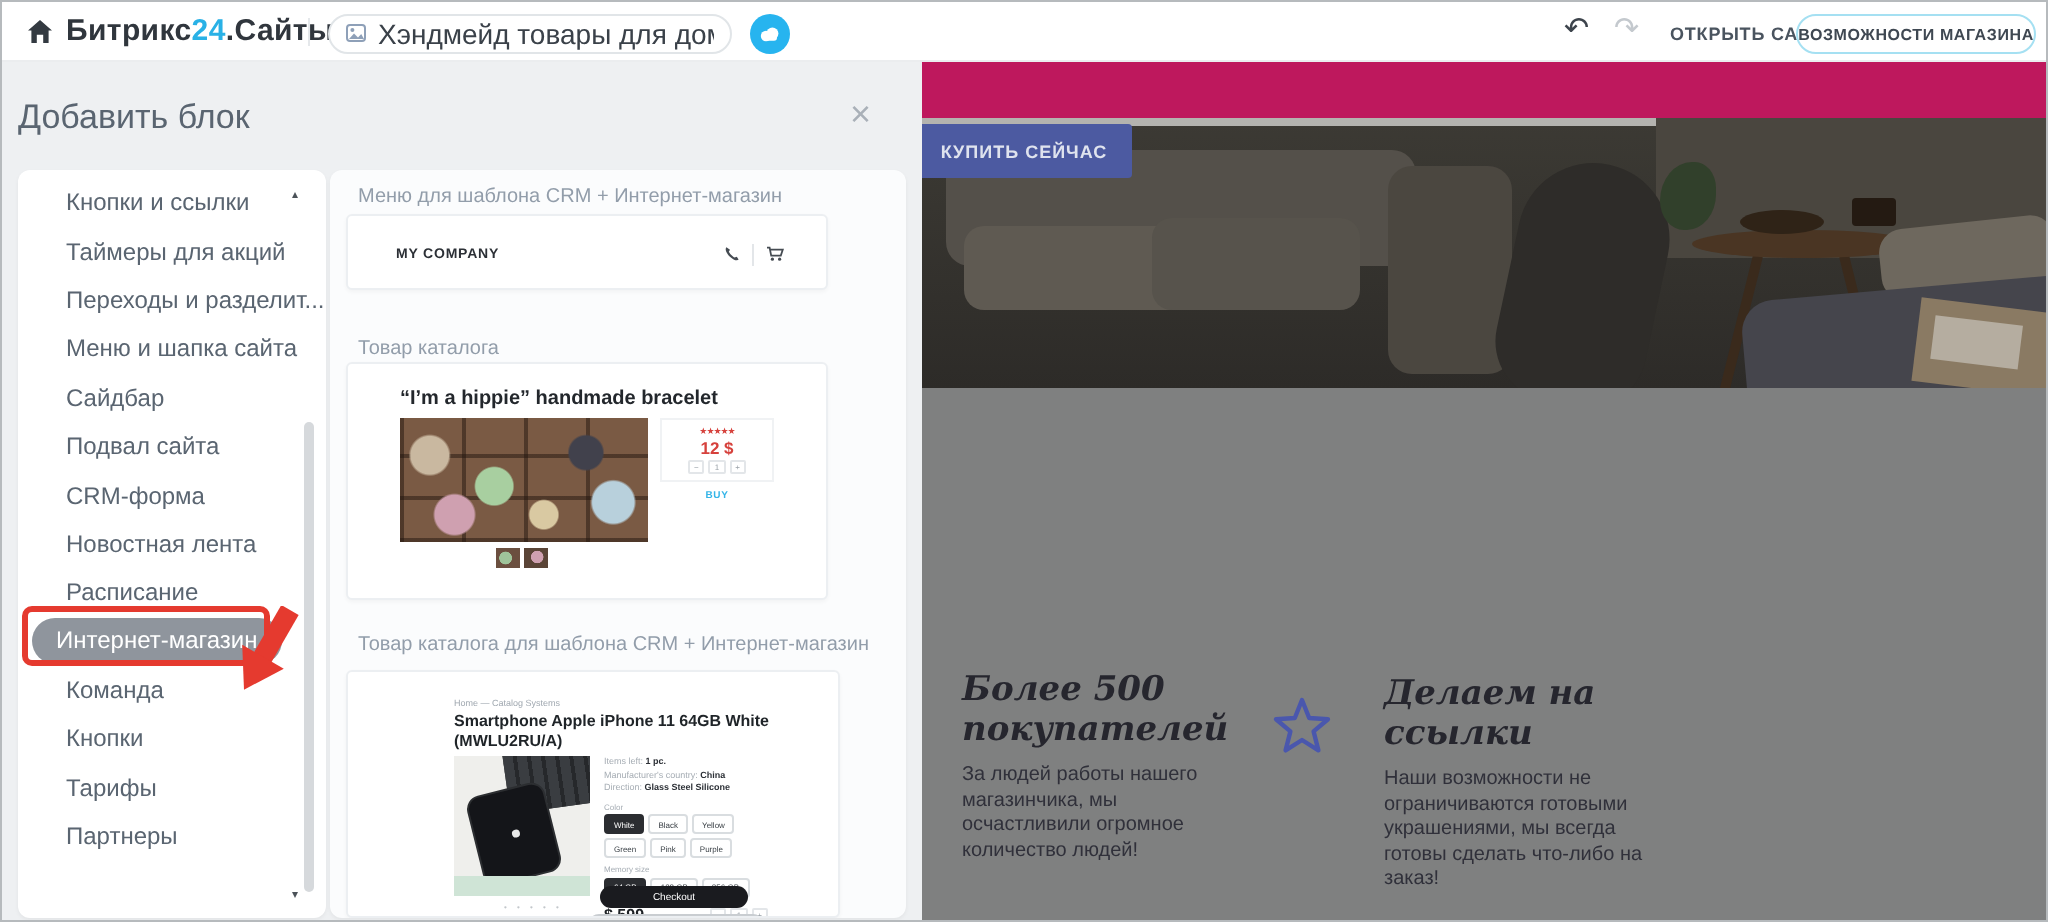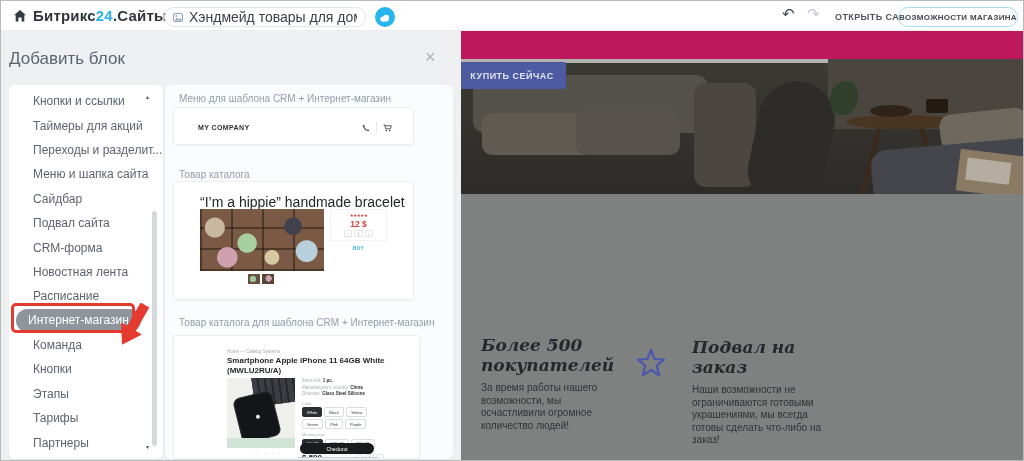--- a/index.html
+++ b/index.html
@@ -55,21 +55,21 @@
   .blk-label { font-size:10px; color:#929daa; white-space:nowrap; }
   .preview-card { background:#fff; border:1px solid #eceff2; border-radius:3px;
                   box-shadow:0 1px 2px rgba(0,0,0,.04); cursor:pointer; }
   .card-menu { left:8px; top:22px; width:241px; height:38px; }
   .company { left:24px; top:0; height:38px; display:flex; align-items:center;
              font-size:7px; font-weight:bold; color:#2c3036; letter-spacing:.4px; }
   .menu-icons { left:188px; top:0; height:38px; display:flex; align-items:center; gap:6px; }
   .menu-icons .vd { width:1px; height:11px; background:#e3e6e9; }
 
   .card-prod { left:8px; top:96px; width:241px; height:119px; }
-  .prod-title { left:26px; top:12px; font-size:14px; font-weight:normal; color:#23272c; }
+  .prod-title { left:26px; top:12px; font-size:10px; font-weight:bold; color:#23272c; }
   .prod-photo { left:26px; top:27px; width:124px; height:62px; background-color:#7a5a44;
     background-image:
       radial-gradient(circle at 38% 55%, #a8cfa0 0 11%, transparent 12%),
       radial-gradient(circle at 22% 78%, #cfa0b0 0 9%, transparent 10%),
       radial-gradient(circle at 75% 28%, #41414c 0 8%, transparent 9%),
       radial-gradient(circle at 58% 78%, #d9c9a2 0 8%, transparent 9%),
       radial-gradient(circle at 86% 68%, #b8d0dc 0 9%, transparent 10%),
       radial-gradient(circle at 12% 30%, #c9b8a0 0 8%, transparent 9%),
       repeating-linear-gradient(90deg, rgba(35,22,15,.5) 0 2px, transparent 2px 31px),
       repeating-linear-gradient(0deg, rgba(35,22,15,.5) 0 2px, transparent 2px 21px); }
@@ -207,21 +207,20 @@
         <li>Сайдбар</li>
         <li>Подвал сайта</li>
         <li>CRM-форма</li>
         <li>Новостная лента</li>
         <li>Расписание</li>
         <li class="sel">
             <span class="pill">Интернет-магазин</span>
           </li>
         <li>Команда</li>
         <li>Кнопки</li>
-        <li>Этапы</li>
         <li>Тарифы</li>
         <li>Партнеры</li>
       </ul>
       <div class="abs ann-box"></div>
       <span class="abs cat-scroll-up">▴</span>
       <span class="abs cat-scroll-down">▾</span>
       <div class="abs cat-thumb"></div>
       <svg class="abs ann-arrow" width="46" height="56" viewBox="0 0 46 56">
         <g transform="translate(36,2) rotate(30)" fill="#e53a2f">
           <rect x="-5" y="0" width="10" height="29"></rect>
@@ -337,27 +336,27 @@
       <span class="abs blanket"></span>
       <span class="abs tray">
           <i></i>
         </span>
       <div class="abs buy-now">КУПИТЬ СЕЙЧАС</div>
     </div>
 
     <div class="abs gray-sec">
       <div class="abs feat-col col1">
         <h3>Более 500 покупателей</h3>
-        <p>За время работы нашего возможности, мы осчастливили огромное количество людей!</p>
+        <p>За людей работы нашего магазинчика, мы осчастливили огромное количество людей!</p>
       </div>
       <svg class="abs star-ic" width="30" height="31" viewBox="0 0 30 31">
         <path d="M15 2 L18.6 11 L28 11.6 L20.8 17.7 L23.2 27.2 L15 22 L6.8 27.2 L9.2 17.7 L2 11.6 L11.4 11 Z" fill="none" stroke="#4a57ad" stroke-width="2.2" stroke-linejoin="round"></path>
       </svg>
       <div class="abs feat-col col2">
-        <h3>Подвал на заказ</h3>
+        <h3>Делаем на ссылки</h3>
         <p>Наши возможности не ограничиваются готовыми украшениями, мы всегда готовы сделать что-либо на заказ!</p>
       </div>
     </div>
 
     <div class="abs footer-bar"></div>
   </div>
 
 </div>
 
 </body></html>

